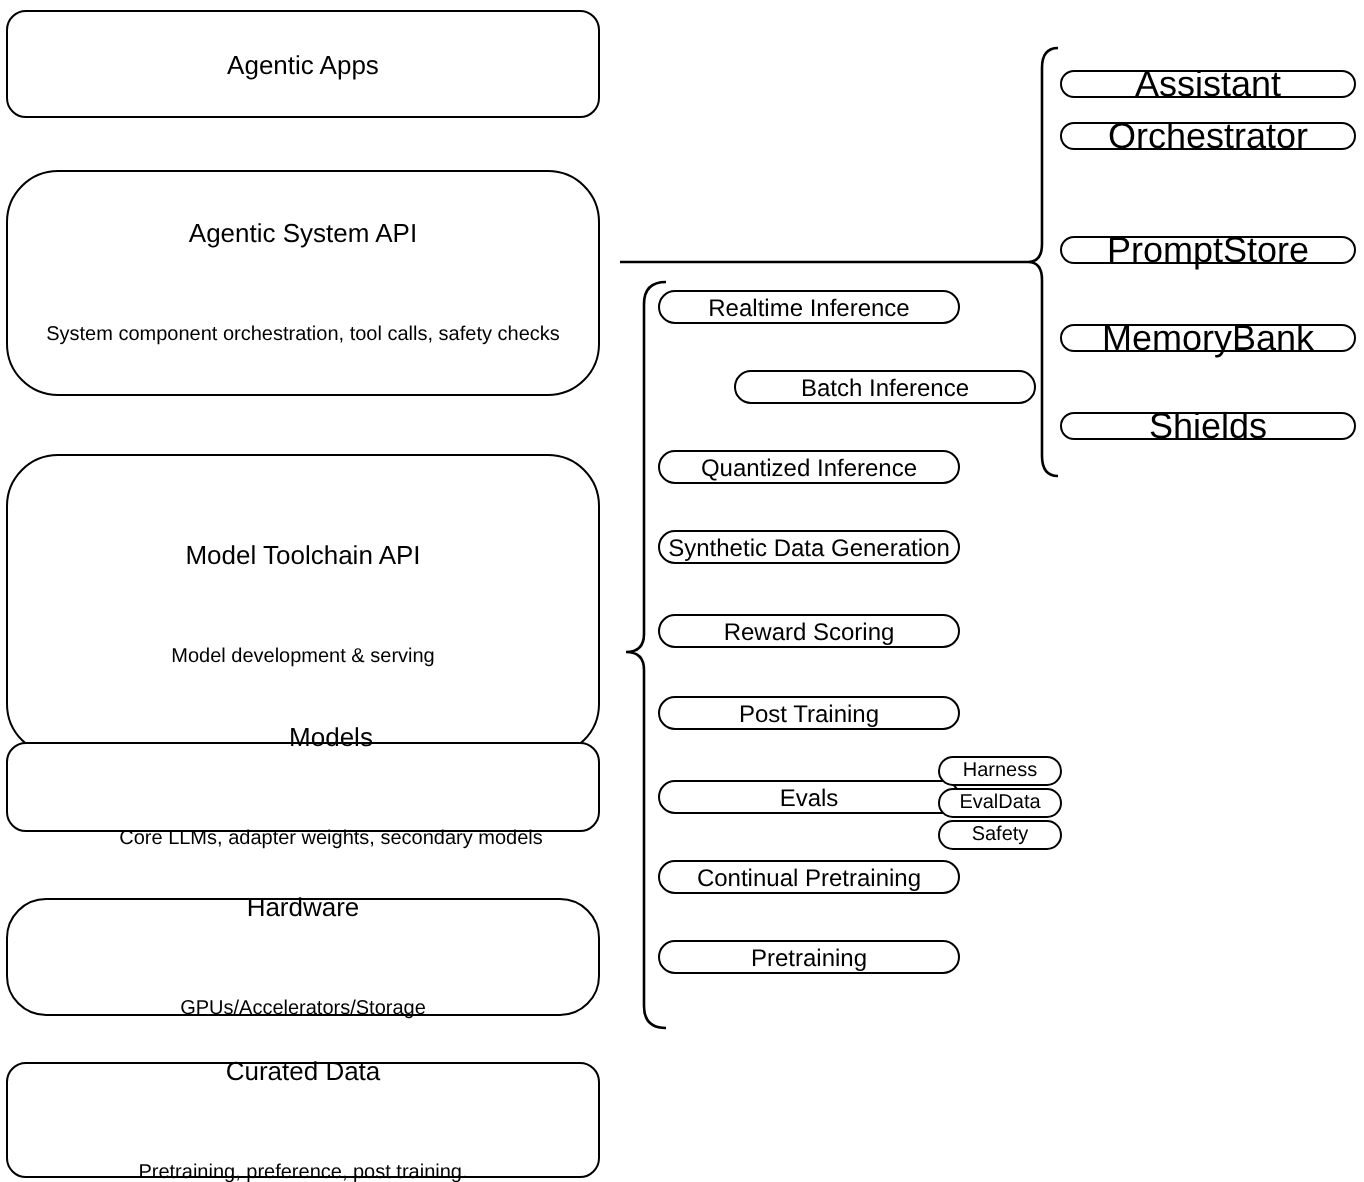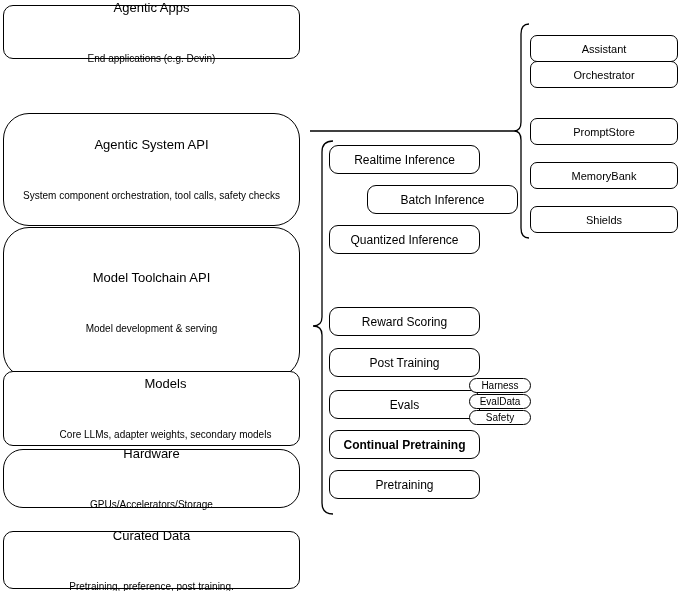--- a/index.html
+++ b/index.html
@@ -21,26 +21,26 @@
     flex-direction: column;
     align-items: center;
     justify-content: center;
     text-align: center;
     gap: 36px;
   }
   .lbox { left: 3px; width: 297px; }
   .lbox .title { font-size: 13px; line-height: 17px; white-space: nowrap; }
   .lbox .subtitle { font-size: 10px; line-height: 14px; white-space: nowrap; }
   .mbox {
-    left: 329px; width: 151px; height: 29px;
+    left: 329px; width: 151px; height: 17px;
     border-radius: 9px; font-size: 12px; white-space: nowrap;
   }
   .rbox {
-    left: 530px; width: 148px; height: 27px;
-    border-radius: 7px; font-size: 11px; white-space: nowrap;
+    left: 530px; width: 148px; height: 14px;
+    border-radius: 7px; font-size: 18px; white-space: nowrap;
   }
   .oval {
     position: absolute;
     box-sizing: border-box;
     left: 469px; width: 62px; height: 15px;
     background: #ffffff;
     border: 1.3px solid #000000;
     border-radius: 8px;
     display: flex; align-items: center; justify-content: center;
     font-size: 10px; line-height: 10px; white-space: nowrap;
@@ -59,55 +59,55 @@
 <div id="canvas">
 
   <svg id="connectors" width="682" height="591" viewBox="0 0 682 591">
     <path d="M 310 131 L 514 131" fill="none" stroke="#000000" stroke-width="1.3"></path>
     <path d="M 333 141 Q 322 141 322 152 L 322 317 Q 322 326 313 326 Q 322 326 322 335 L 322 503 Q 322 514 333 514" fill="none" stroke="#000000" stroke-width="1.3"></path>
     <path d="M 529 24 Q 521 24 521 34 L 521 122 Q 521 131 514 131 Q 521 131 521 140 L 521 228 Q 521 238 529 238" fill="none" stroke="#000000" stroke-width="1.3"></path>
   </svg>
 
   <div class="box lbox" style="top:5px;height:54px;border-radius:10px;">
     <div class="title">Agentic Apps</div>
-    <div class="subtitle">End applications (e.g. Devin)</div>
   </div>
 
-  <div class="box lbox" style="top:85px;height:113px;border-radius:26px;margin-top:28px;">
+  <div class="box lbox" style="top:85px;height:113px;border-radius:26px;">
     <div class="title">Agentic System API</div>
     <div class="subtitle">System component orchestration, tool calls, safety checks</div>
   </div>
 
   <div class="box lbox" style="top:227px;height:151px;border-radius:26px;">
     <div class="title">Model Toolchain API</div>
     <div class="subtitle">Model development &amp; serving</div>
   </div>
 
-  <div class="box lbox" style="top:371px;height:75px;border-radius:10px;padding-left:28px;">
+  <div class="box lbox" style="top:371px;height:45px;border-radius:10px;padding-left:28px;">
     <div class="title">Models</div>
     <div class="subtitle">Core LLMs, adapter weights, secondary models</div>
   </div>
 
   <div class="box lbox" style="top:449px;height:59px;border-radius:20px;">
     <div class="title">Hardware</div>
     <div class="subtitle">GPUs/Accelerators/Storage</div>
   </div>
 
   <div class="box lbox" style="top:531px;height:58px;border-radius:10px;">
     <div class="title">Curated Data</div>
     <div class="subtitle">Pretraining, preference, post training.</div>
   </div>
 
   <div class="box mbox" style="top:145px;">Realtime Inference</div>
   <div class="box mbox" style="top:185px;margin-left:38px;">Batch Inference</div>
   <div class="box mbox" style="top:225px;">Quantized Inference</div>
+  <div class="box mbox" style="top:265px;">Synthetic Data Generation</div>
   <div class="box mbox" style="top:307px;">Reward Scoring</div>
   <div class="box mbox" style="top:348px;">Post Training</div>
   <div class="box mbox" style="top:390px;">Evals</div>
-  <div class="box mbox" style="top:430px;font-weight:bold;">Continual Pretraining</div>
+  <div class="box mbox" style="top:430px;">Continual Pretraining</div>
   <div class="box mbox" style="top:470px;">Pretraining</div>
 
   <div class="oval" style="top:378px;">Harness</div>
   <div class="oval" style="top:394px;">EvalData</div>
   <div class="oval" style="top:410px;">Safety</div>
 
   <div class="box rbox" style="top:35px;">Assistant</div>
   <div class="box rbox" style="top:61px;">Orchestrator</div>
   <div class="box rbox" style="top:118px;">PromptStore</div>
   <div class="box rbox" style="top:162px;">MemoryBank</div>

